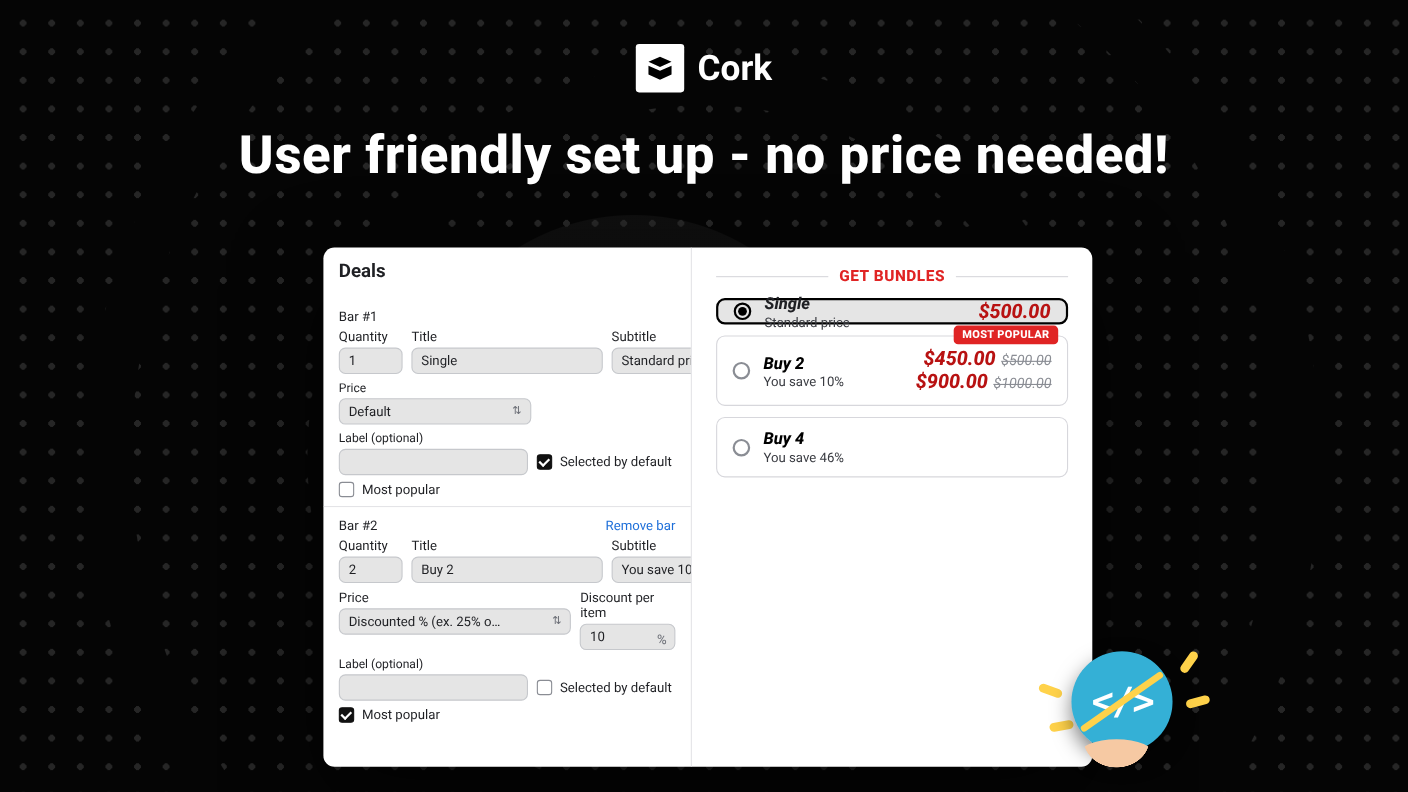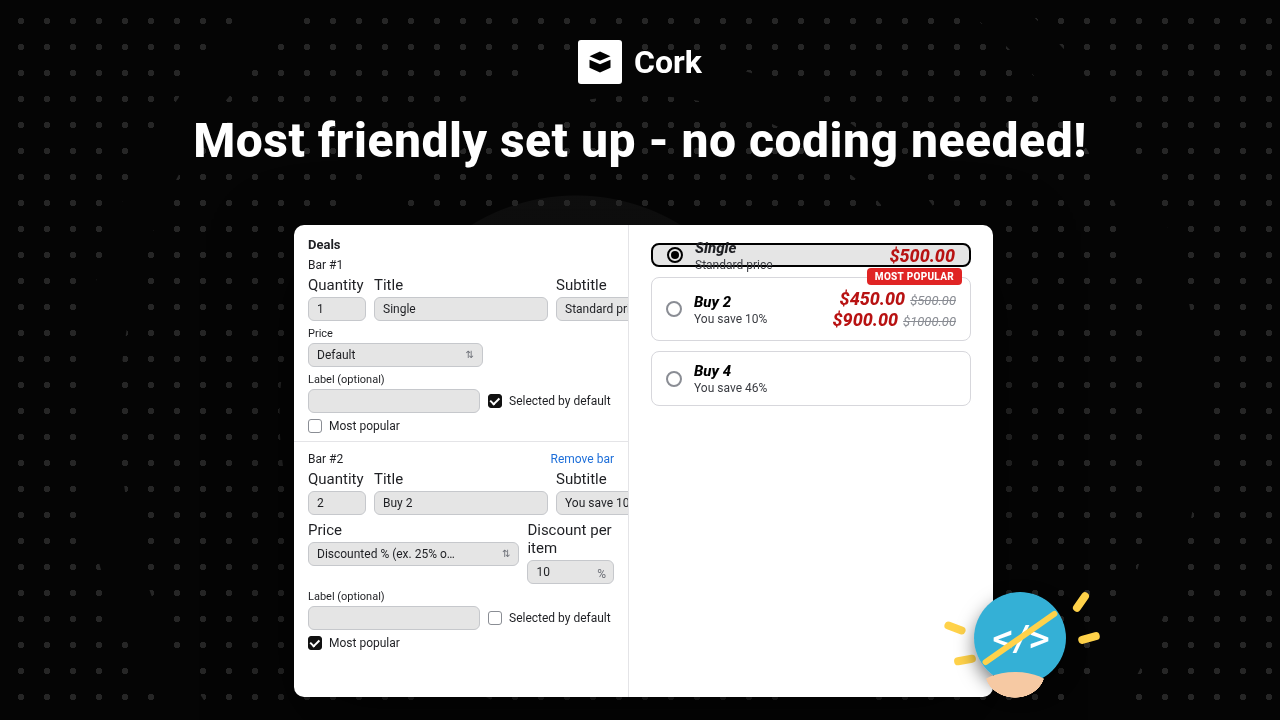--- a/index.html
+++ b/index.html
@@ -19,25 +19,25 @@
   }
   
   .brand{position:absolute;top:40px;left:0;right:0;display:flex;align-items:center;justify-content:center;gap:12px;color:#fff;}
   .brand .logo{width:44px;height:44px;background:#fff;border-radius:3px;display:flex;align-items:center;justify-content:center;}
   .brand .logo svg{width:28px;height:28px;}
   .brand .name{font-size:32px;font-weight:700;}
   .headline{position:absolute;top:112px;left:0;right:0;text-align:center;color:#fff;font-size:48px;font-weight:800;letter-spacing:.5px;}
   
   .card{position:absolute;left:294px;top:225px;width:699px;height:472px;background:#fff;border-radius:10px;box-shadow:0 30px 80px rgba(0,0,0,.6);display:flex;overflow:hidden;}
   .form{width:335px;border-right:1px solid #e4e4e7;padding:12px 14px 0;overflow:hidden;font-size:12px;color:#1f2024;}
-  .form h4{font-size:13px;font-weight:700;margin-bottom:6px;}
+  .form h4{font-size:17px;font-weight:700;margin-bottom:24px;}
   .bar-title{font-size:12px;font-weight:400;margin:6px 0 4px;}
   .row{display:flex;gap:8px;margin-bottom:6px;}
   .field{display:flex;flex-direction:column;gap:3px;}
-  .field label{font-size:15px;color:#1f2024;}
+  .field label{font-size:12px;color:#1f2024;}
   .inp,.sel{height:24px;border:1px solid #c6c8cc;border-radius:6px;padding:0 8px;font-size:12px;background:#e5e5e5;color:#1f2024;}
   .sel{display:flex;align-items:center;justify-content:space-between;cursor:pointer;gap:45px;}
   .sel .chev{font-size:10px;color:#6b6e76;line-height:1;}
   .lab{font-size:11px;margin-top:2px;margin-bottom:3px;display:block;}
   .chk{display:flex;align-items:center;gap:7px;font-size:12px;text-align:center;}
   .cbox{width:14px;height:14px;border:1px solid #8a8d94;border-radius:3px;display:inline-flex;align-items:center;justify-content:center;background:#fff;}
   .cbox.checked{background:#111;border-color:#111;}
   .cbox.checked::after{content:"";width:7px;height:4px;border:2px solid #fff;border-top:0;border-right:0;transform:rotate(-45deg) translate(0px,-1px);}
   .barhead{display:flex;align-items:center;justify-content:space-between;margin-top:10px;}
   .remove{color:#1e6fd9;font-size:12px;cursor:pointer;}
@@ -79,21 +79,21 @@
 
 <div class="brand">
   <span class="logo">
     <svg viewBox="0 0 24 24" fill="#000">
         <path d="M3 7l9-4 9 4-9 4-9-4zm0 3l9 4 9-4v7l-9 4-9-4v-7z"></path>
       </svg>
   </span>
   <span class="name">Cork</span>
 </div>
 
-<div class="headline">Most friendly set up - no coding needed!</div>
+<div class="headline">User friendly set up - no price needed!</div>
 
 <div class="card">
 
   <div class="form">
     <h4>Deals</h4>
 
     <div class="bar-title">Bar #1</div>
     <div class="row">
       <div class="field" style="width:58px">
         <label>Quantity</label>
@@ -170,20 +170,25 @@
         <span>Selected by default</span>
       </div>
     </div>
     <div class="chk" style="margin-top:6px">
       <span class="cbox checked"></span>
       <span>Most popular</span>
     </div>
   </div>
 
   <div class="preview">
+    <div class="pv-head">
+      <span class="line"></span>
+      <span>GET BUNDLES</span>
+      <span class="line"></span>
+    </div>
 
     <div class="bundle sel">
       <span class="radio"></span>
       <div class="txt">
         <div class="title">Single</div>
         <div class="sub">Standard price</div>
       </div>
       <div class="prices"><span class="p1">$500.00</span></div>
     </div>
 

